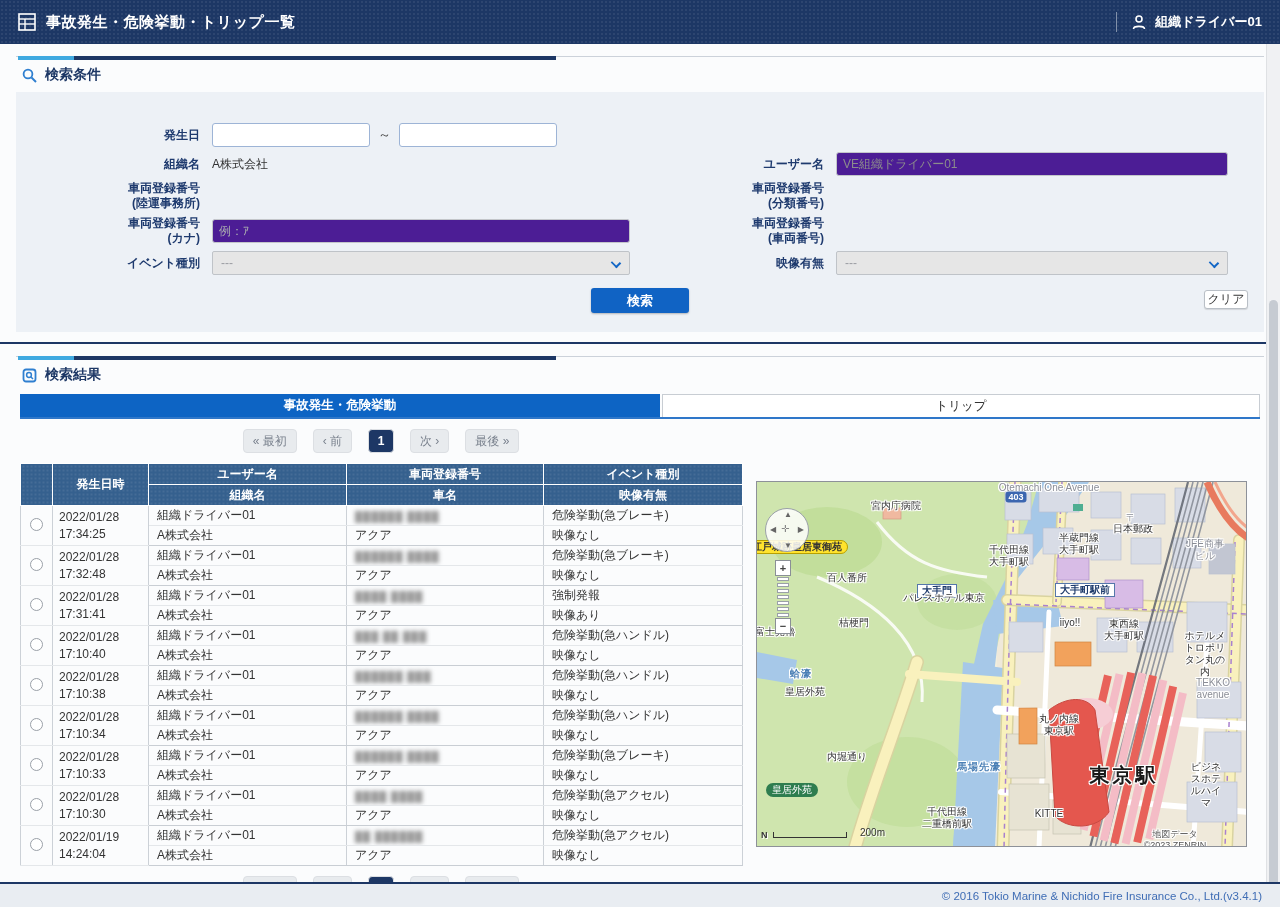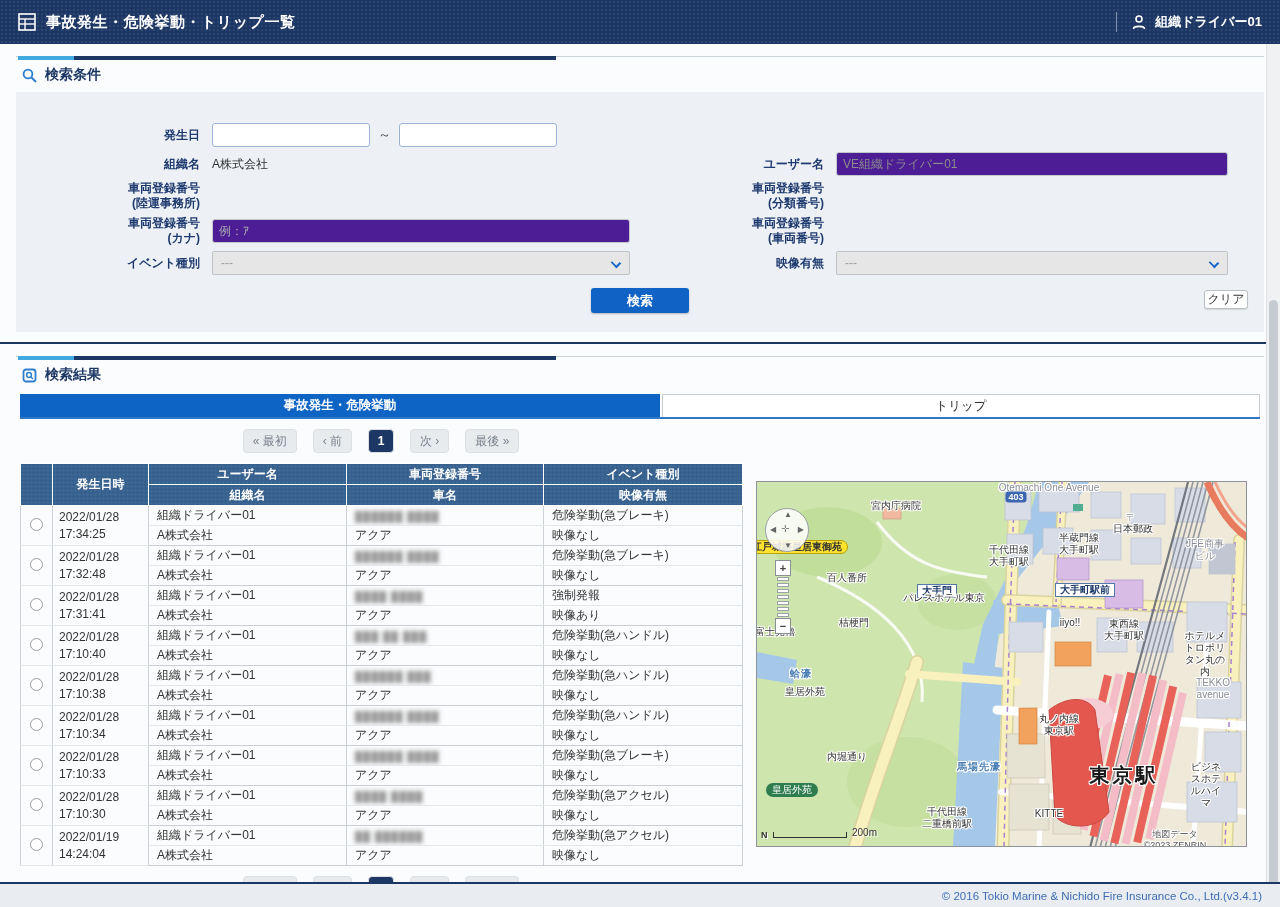--- a/index.html
+++ b/index.html
@@ -117,21 +117,21 @@
   .pan .n { top:1px; left:18px; } .pan .s { bottom:1px; left:18px; }
   .pan .w { left:4px; top:16px; } .pan .e { right:4px; top:16px; }
   .pan .c { left:15px; top:14px; font-size:10px; color:#888; }
   .zoomctl { position:absolute; left:18px; top:78px; width:16px; display:flex; flex-direction:column; align-items:center; }
   .zbtn { width:16px; height:16px; background:#fff; border:1px solid #8a8f96; font-size:11px;
           font-weight:bold; color:#444; display:flex; align-items:center; justify-content:center; cursor:pointer; }
   .ztick { width:12px; height:4px; background:#fff; border:1px solid #9aa0a8; margin:1px 0; }
   .scalebar { position:absolute; left:16px; bottom:8px; display:flex; align-items:flex-end; gap:5px; }
   .scalebar .bar { width:74px; height:6px; border-left:1px solid #333; border-right:1px solid #333;
           border-bottom:1px solid #333; }
-  .scalebar .stxt { font-size:10px; color:#333; text-shadow:1px 1px 0 #fff; }
+  .scalebar .stxt { font-size:10px; color:#333; text-shadow:1px 1px 0 #fff;margin-left:8px; }
   .ncompass { position:absolute; left:4px; bottom:6px; font-size:9px; font-weight:bold; color:#333;
           text-shadow:1px 1px 0 #fff; }
 
   
   .footer { position:absolute; left:0; right:0; bottom:0; height:25px; background:#e9edf2;
             border-top:2px solid #1d3765; display:flex; align-items:center;
             justify-content:flex-end; padding-right:18px; }
   .footer .cp { font-size:11.5px; color:#3f6db5; }
 
   

